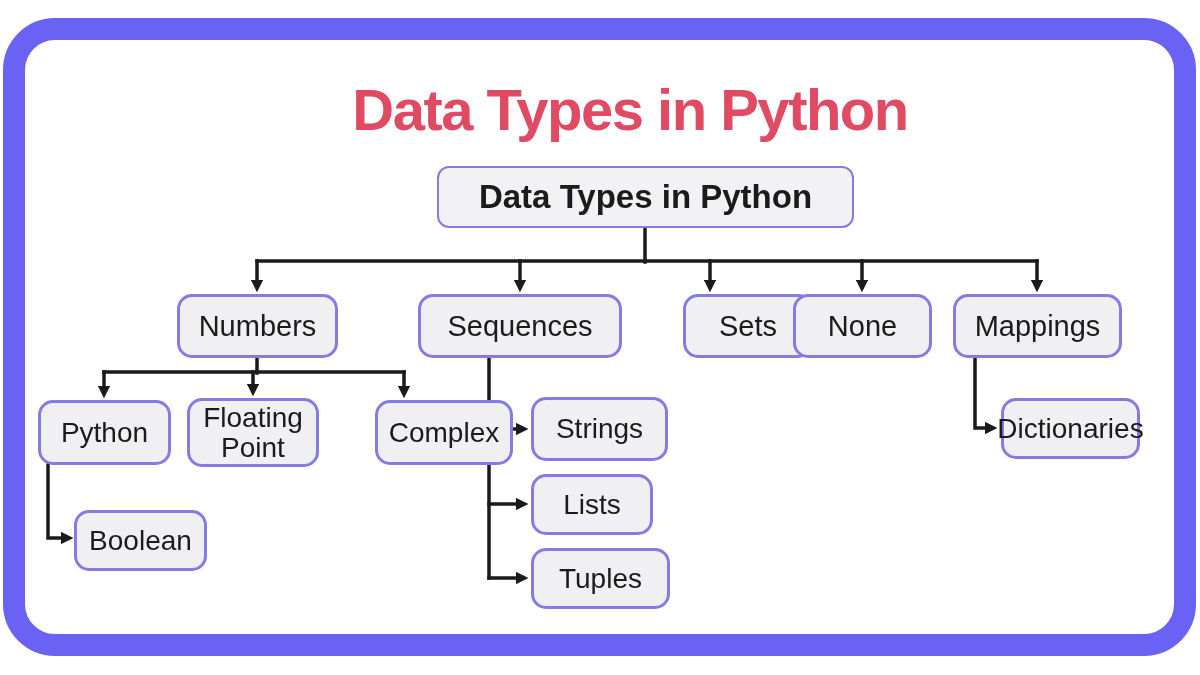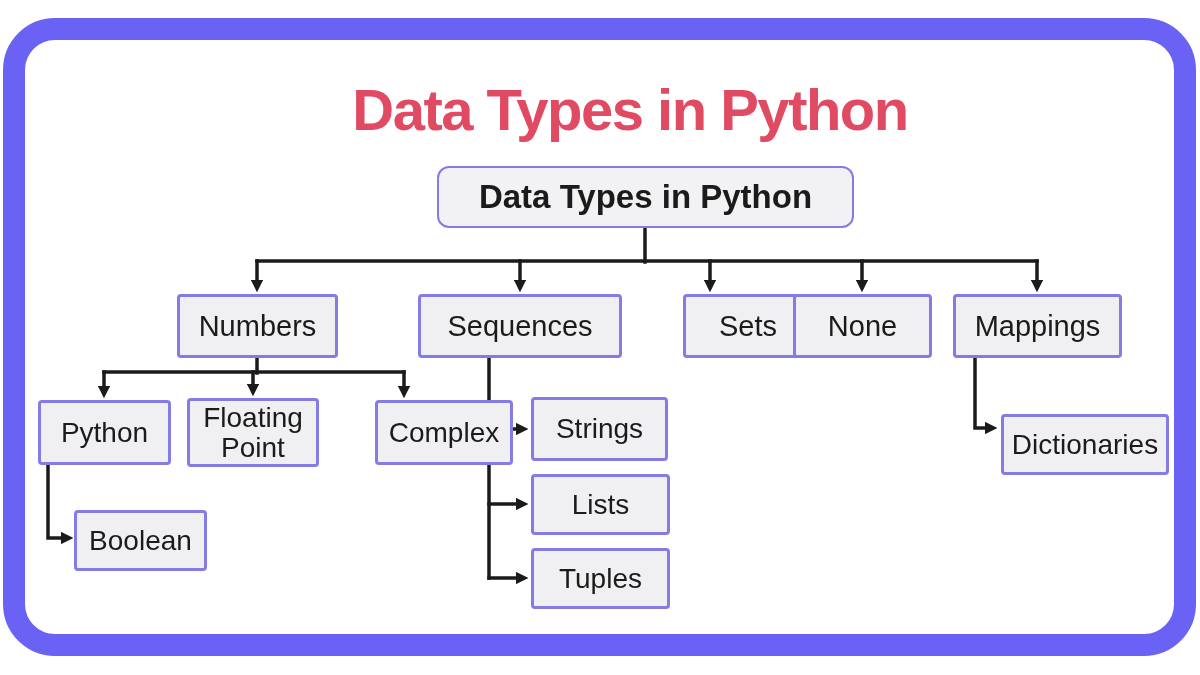--- a/index.html
+++ b/index.html
@@ -38,21 +38,21 @@
     pointer-events: none;
   }
   .node {
     position: absolute;
     box-sizing: border-box;
     display: flex;
     align-items: center;
     justify-content: center;
     background: var(--node_fill, #F0EFF1);
     border: 3.5px solid var(--node_border, #847CE4);
-    border-radius: 4px;
+    border-radius: 15px;
     color: var(--node_text, #1B1B1B);
     font-size: 29px;
     line-height: 1.06;
     text-align: center;
     padding: 2px 6px;
   }
   .node.lvl2 { font-size: 28px; }
   .node.root {
     border-width: 2.5px;
     border-radius: 12px;
@@ -110,18 +110,18 @@
   <div class="node" style="left:643px; top:294px; width:130px; height:64px;margin-left:40px;">Sets</div>
   <div class="node" style="left:793px; top:294px; width:139px; height:64px;">None</div>
   <div class="node" style="left:953px; top:294px; width:169px; height:64px;">Mappings</div>
 
   <div class="node lvl2" style="left:38px; top:400px; width:133px; height:65px;">Python</div>
   <div class="node lvl2" style="left:187px; top:398px; width:132px; height:69px;">Floating Point</div>
   <div class="node lvl2" style="left:335px; top:400px; width:138px; height:65px;margin-left:40px;">Complex</div>
   <div class="node lvl2" style="left:74px; top:510px; width:133px; height:61px;">Boolean</div>
 
   <div class="node lvl2" style="left:531px; top:397px; width:137px; height:64px;">Strings</div>
-  <div class="node lvl2" style="left:531px; top:474px; width:139px; height:61px;">Lists</div>
+  <div class="node lvl2" style="left:531px; top:474px; width:122px; height:61px;">Lists</div>
   <div class="node lvl2" style="left:531px; top:548px; width:139px; height:61px;">Tuples</div>
 
-  <div class="node lvl2" style="left:1001px; top:414px; width:168px; height:61px;">Dictionaries</div>
+  <div class="node lvl2" style="left:1001px; top:398px; width:139px; height:61px;">Dictionaries</div>
 
 </div>
 
 </body></html>

